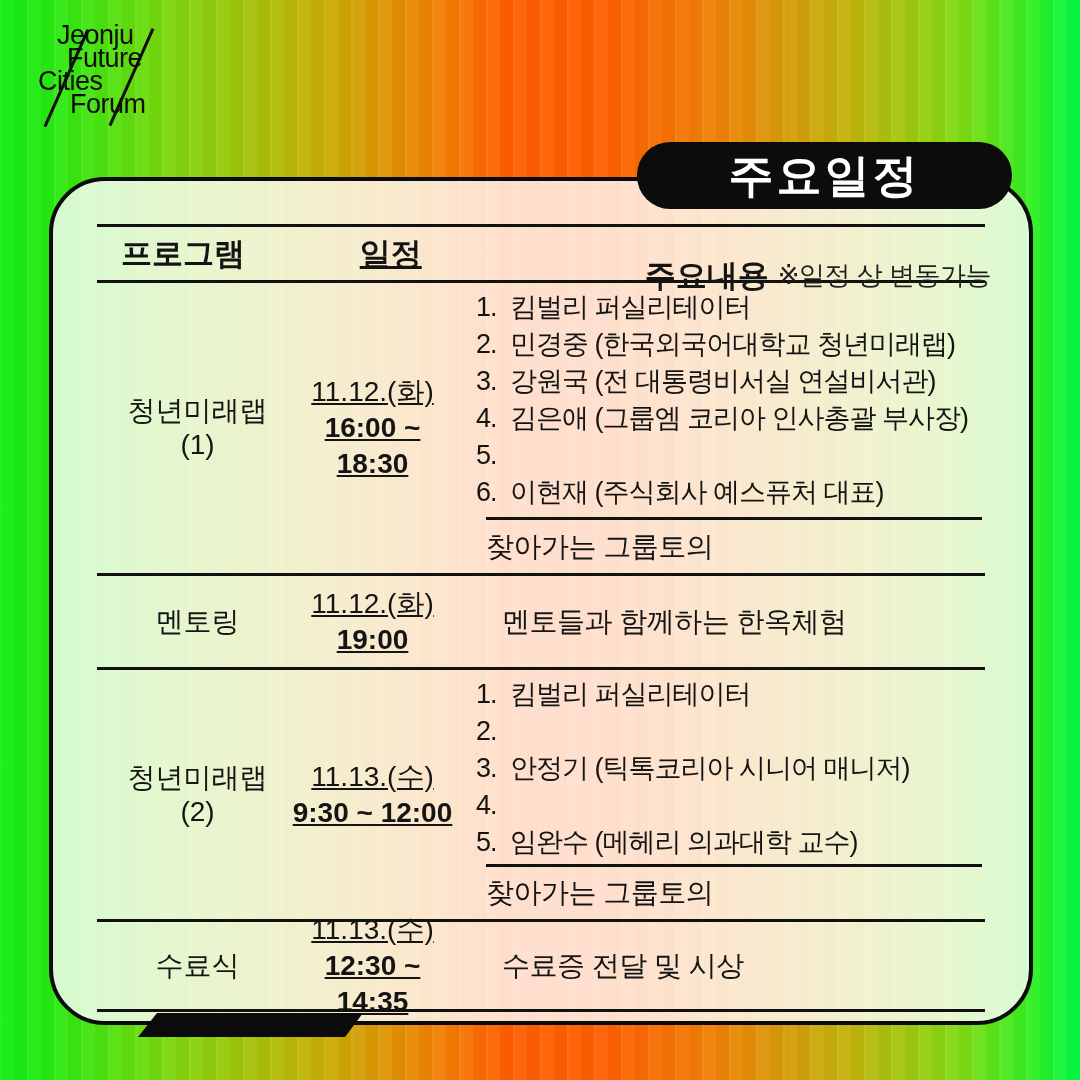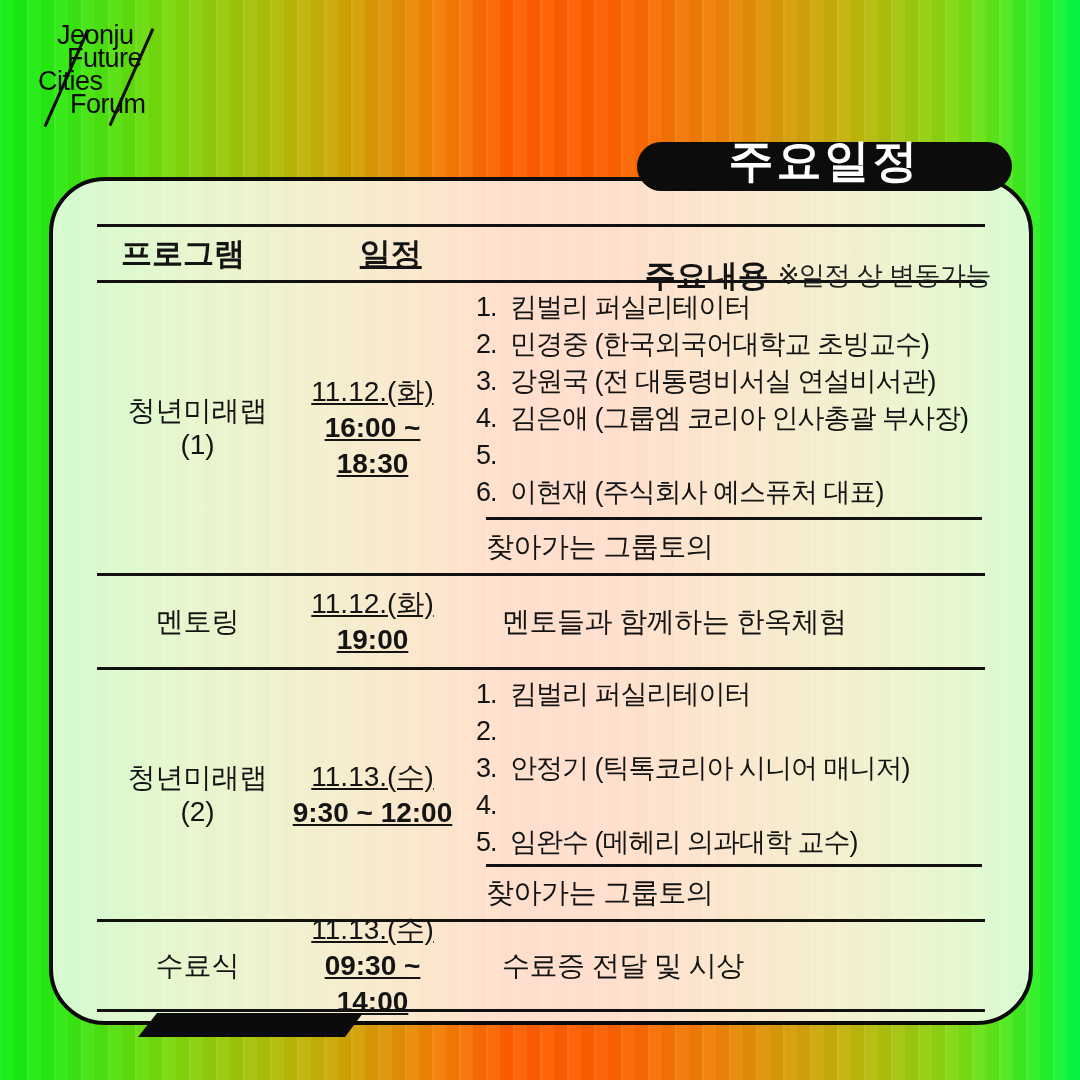--- a/index.html
+++ b/index.html
@@ -7,22 +7,22 @@
   .canvas{position:relative;width:1080px;height:1080px;overflow:hidden;
     background:linear-gradient(90deg,#0fee12 0%,#2ae911 5%,#7ed70c 16%,#c4b106 29%,#f47d03 41%,#ff5e00 47%,#ff5e00 56%,#f08006 66%,#c0b50c 79%,#7fdb12 89%,#2bf024 96%,#00fa46 100%);}
   .bands{position:absolute;inset:0;
     background:repeating-linear-gradient(90deg,rgba(255,255,255,.10) 0 2px,rgba(255,255,255,.045) 2px 14px,rgba(0,0,0,.025) 14px 27px);}
   
   .logo{position:absolute;left:38px;top:24px;color:#0d0d0d;font-size:27px;line-height:23px;letter-spacing:-.5px;}
   .logo .l1{margin-left:19px}.logo .l2{margin-left:29px}.logo .l3{margin-left:0}.logo .l4{margin-left:32px}
   .slash{position:absolute;width:2.5px;height:106px;background:#0d0d0d;transform:rotate(24deg);}
   .slash.a{left:27px;top:1px}.slash.b{left:92px;top:0px}
   
-  .badge{position:absolute;left:637px;top:142px;width:375px;height:49px;background:#0c0c0c;border-radius:33px;
-    display:flex;align-items:flex-end;justify-content:center;z-index:5;}
+  .badge{position:absolute;left:637px;top:142px;width:375px;height:67px;background:#0c0c0c;border-radius:33px;
+    display:flex;align-items:center;justify-content:center;z-index:5;}
   .badge span{color:#ffffff;font-weight:bold;font-size:45px;letter-spacing:3px;}
   
   .card{position:absolute;left:49px;top:177px;width:976px;height:840px;background:rgba(255,255,255,.80);
     border:4px solid #0b0b0b;border-radius:56px;z-index:2;}
   
   .tbl{position:absolute;left:44px;top:43px;width:888px;color:#141414;}
   .hline{height:3px;background:#111;}
   .row{display:flex;align-items:stretch;}
   .c1{width:193px;display:flex;flex-direction:column;align-items:center;justify-content:center;text-align:center;}
   .c2{width:165px;display:flex;flex-direction:column;align-items:center;justify-content:center;text-align:center;text-decoration:underline;}
@@ -92,21 +92,21 @@
         <div class="c3">
           <div class="speakers listwrap">
 
               <div class="li">
                 <span class="num">1.</span>
                 <span>킴벌리 퍼실리테이터</span>
               </div>
 
               <div class="li">
                 <span class="num">2.</span>
-                <span>민경중 (한국외국어대학교 초빙교수)</span>
+                <span>민경중 (한국외국어대학교 청년미래랩)</span>
               </div>
 
               <div class="li">
                 <span class="num">3.</span>
                 <span>강원국 (전 대통령비서실 연설비서관)</span>
               </div>
 
               <div class="li">
                 <span class="num">4.</span>
                 <span>김은애 (그룹엠 코리아 인사총괄 부사장)</span>
@@ -181,21 +181,21 @@
         </div>
       </div>
       <div class="hline"></div>
 
       <div class="row" style="height:87px">
         <div class="c1">
           <div class="prog">수료식</div>
         </div>
         <div class="c2">
           <div class="date">11.13.(수)</div>
-          <div class="time">09:30 ~ 14:00</div>
+          <div class="time">12:30 ~ 14:35</div>
         </div>
         <div class="c3">
           <div class="desc">수료증 전달 및 시상</div>
         </div>
       </div>
       <div class="hline"></div>
     </div>
   </div>
 
   <div class="accent"></div>

